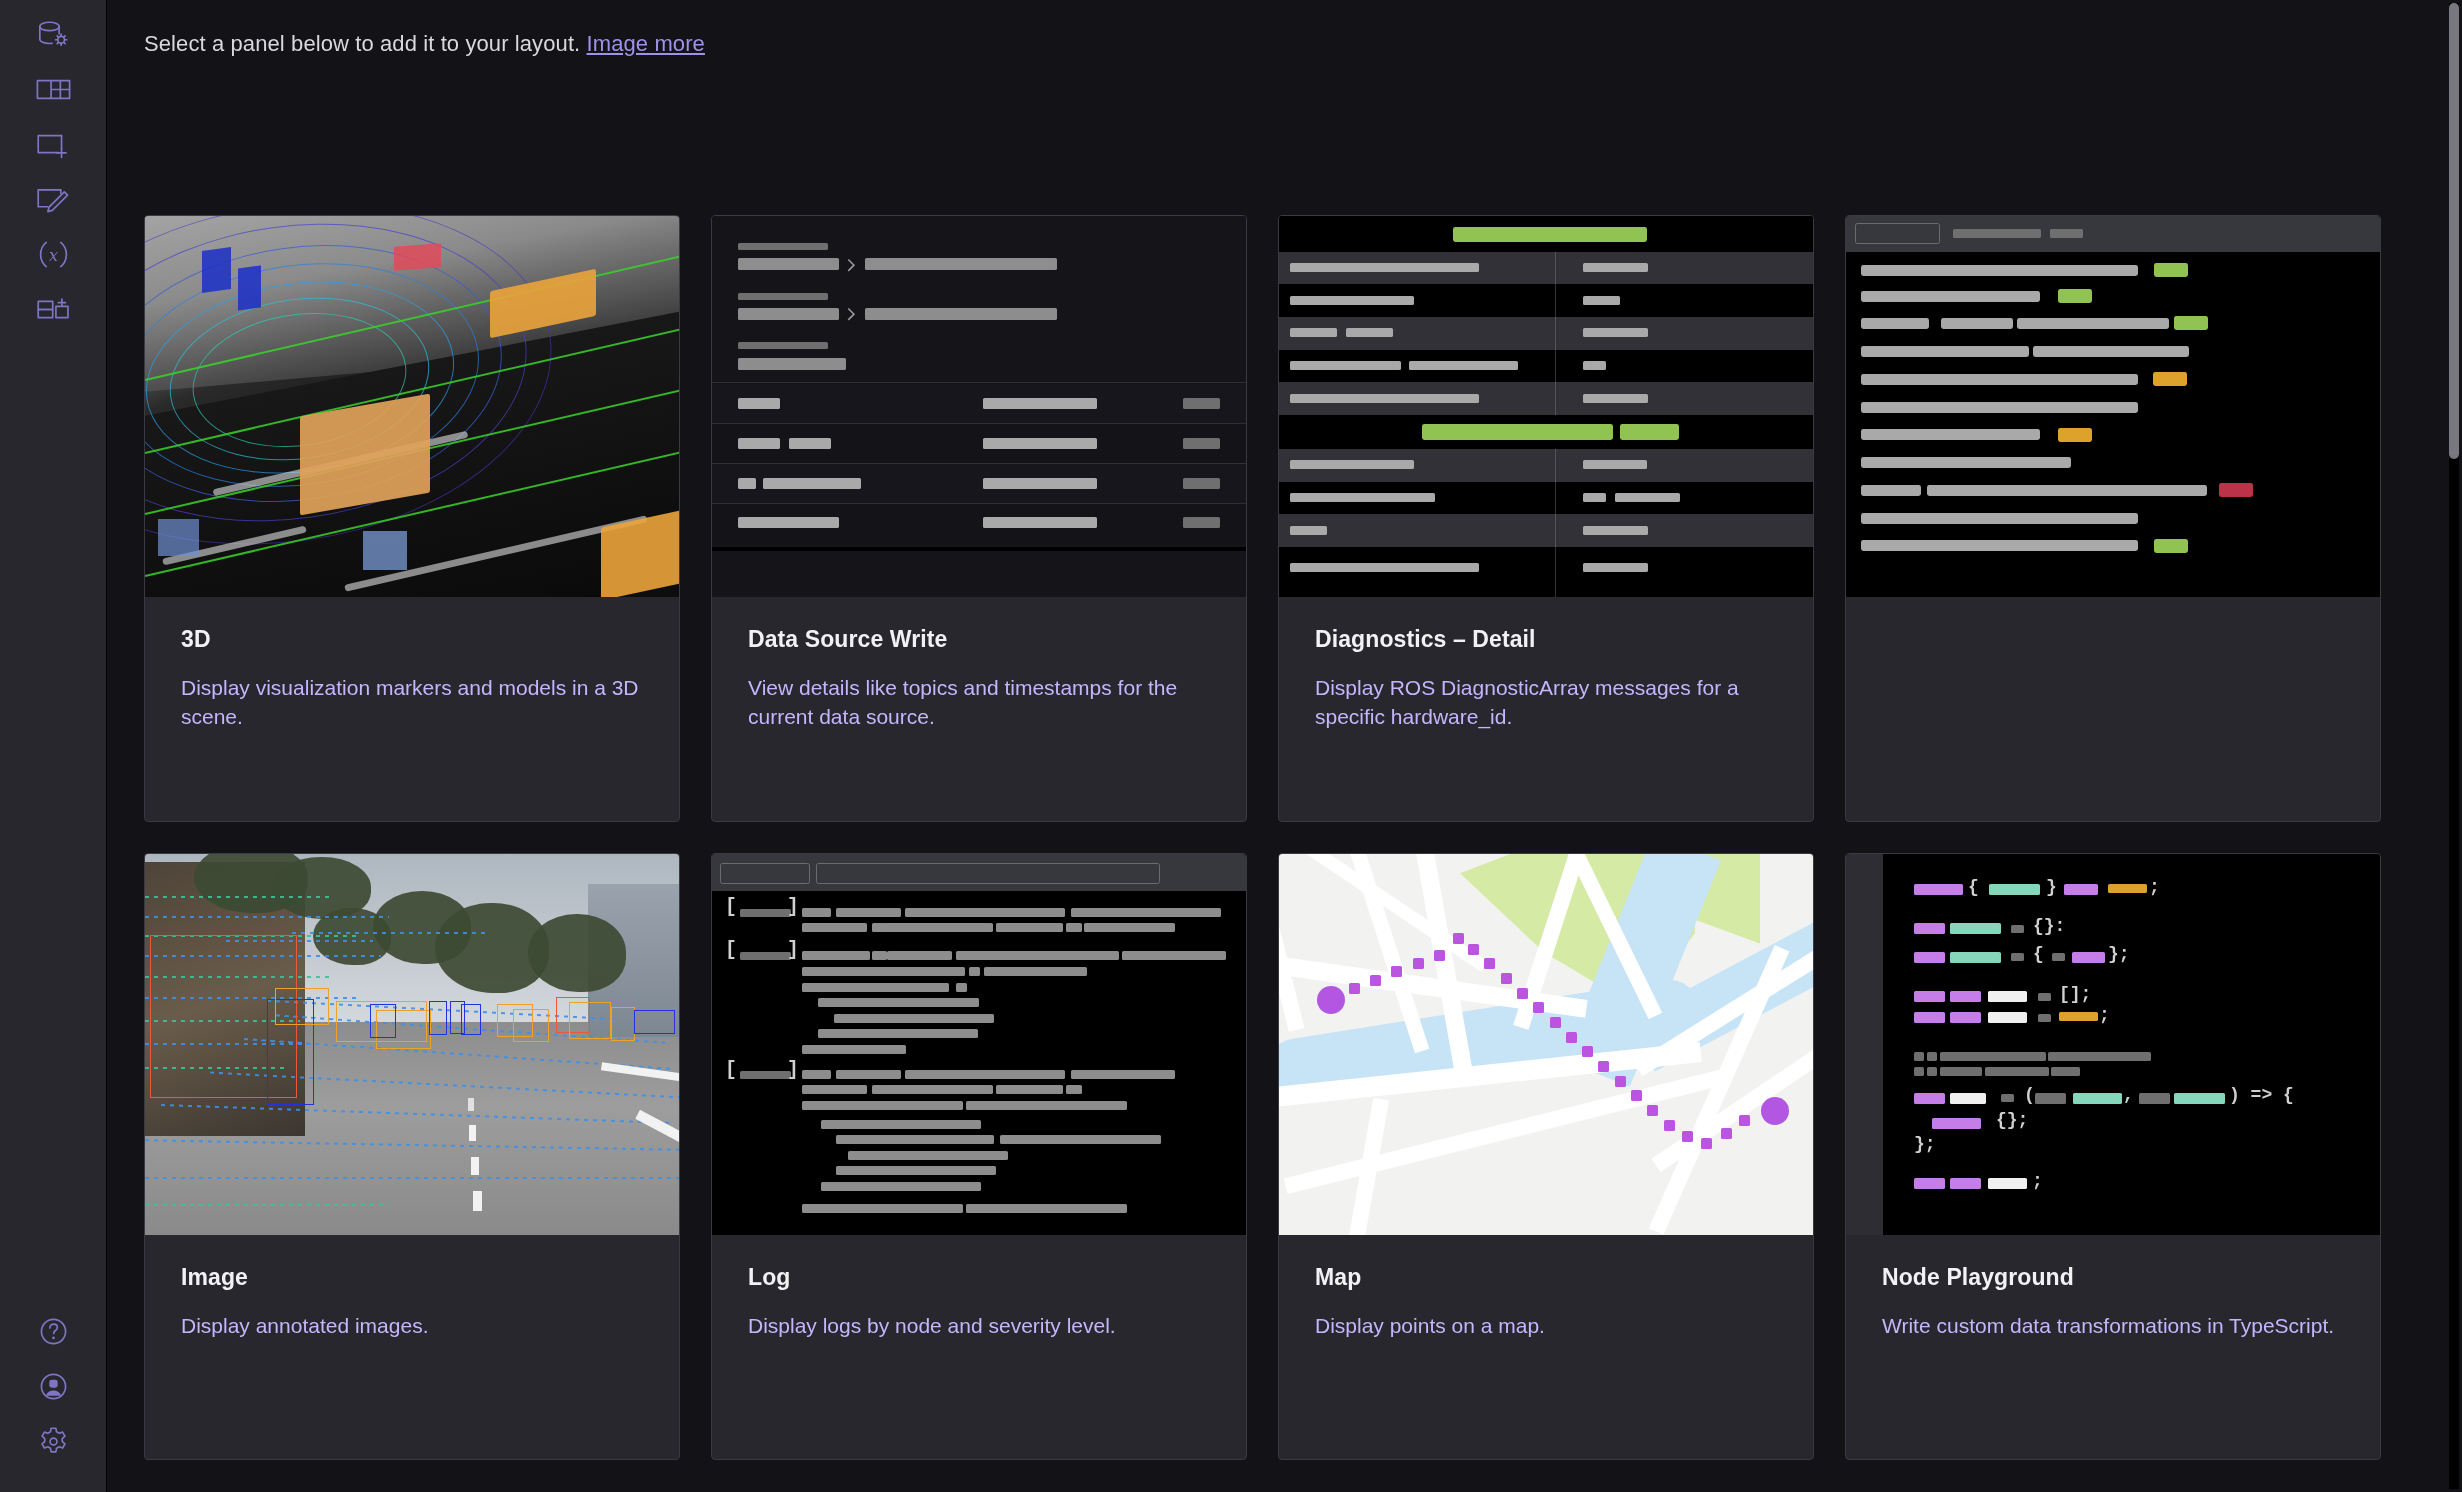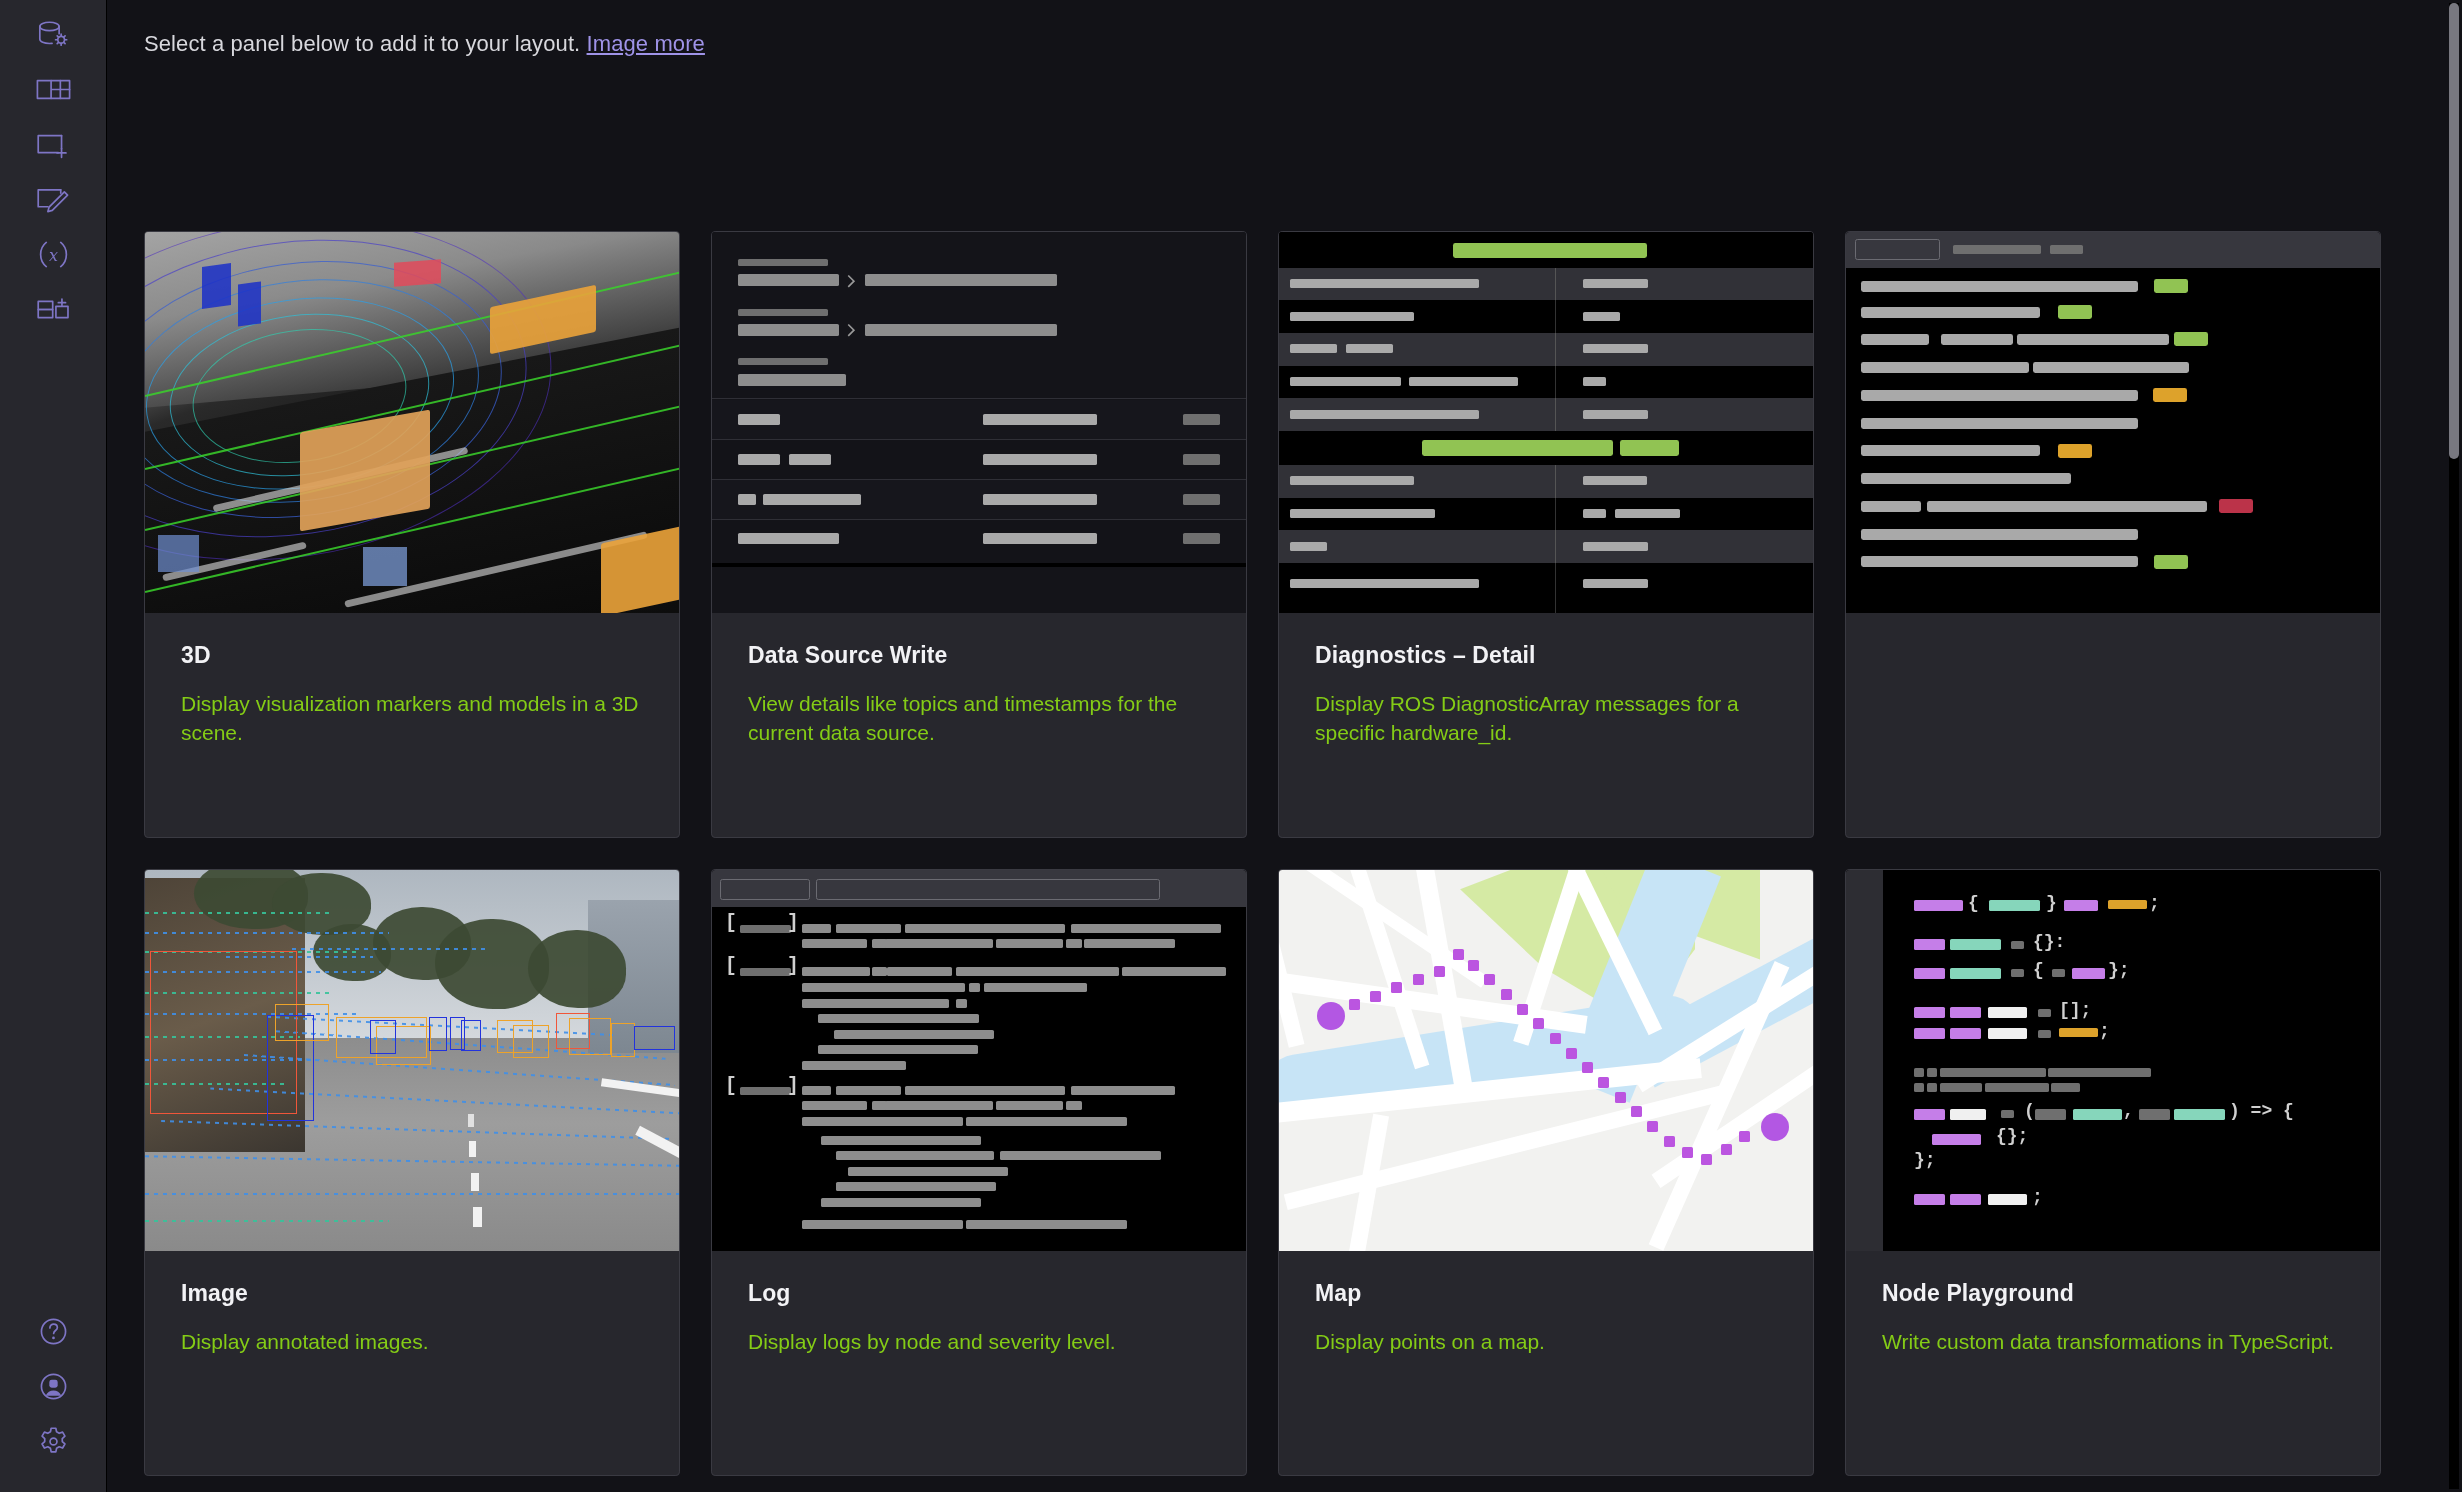--- a/index.html
+++ b/index.html
@@ -54,40 +54,40 @@
   #search-icon { margin-right: 14.7px; display: flex; }
   #search-input {
     flex: 1; background: transparent; border: none; outline: none;
     font-family: "Liberation Sans", sans-serif;
     font-size: 22px; color: #e3e3e8;
   }
   #search-input::placeholder { color: #8a8a92; }
 
   
   #grid {
-    position: absolute; left: 36px; top: 231px;
+    position: absolute; left: 36px; top: 215px;
     width: 2273px;
     display: grid;
     grid-template-columns: repeat(4, 536px);
     column-gap: 31px;
     row-gap: 31px;
   }
   .card {
     width: 536px; height: 607px;
     background: #27272d;
     border: 0.8px solid #3a3a42;
     border-radius: 4.1px;
     overflow: hidden;
     cursor: pointer;
     display: flex; flex-direction: column;
   }
   .thumb { width: 100%; height: 381px; background: #000; position: relative; overflow: hidden; flex: none; }
   .card-body { padding: 29px 36px 0 36px; }
   .card-title { font-size: 23px; color: #f2f2f5; font-weight: 700; letter-spacing: 0.1px; }
-  .card-desc { margin-top: 19.6px; font-size: 21px; line-height: 1.42; color: #84cc16; }
+  .card-desc { margin-top: 19.6px; font-size: 21px; line-height: 1.42; color: #c4b5fd; }
 
   
   #scrollbar {
     position: absolute; right: 3.3px; top: 3.3px;
     width: 9.8px; height: 1486px;
     background: #000;
   }
   #scroll-thumb {
     position: absolute; right: 3.3px; top: 3.3px;
     width: 9.8px; height: 456px;

